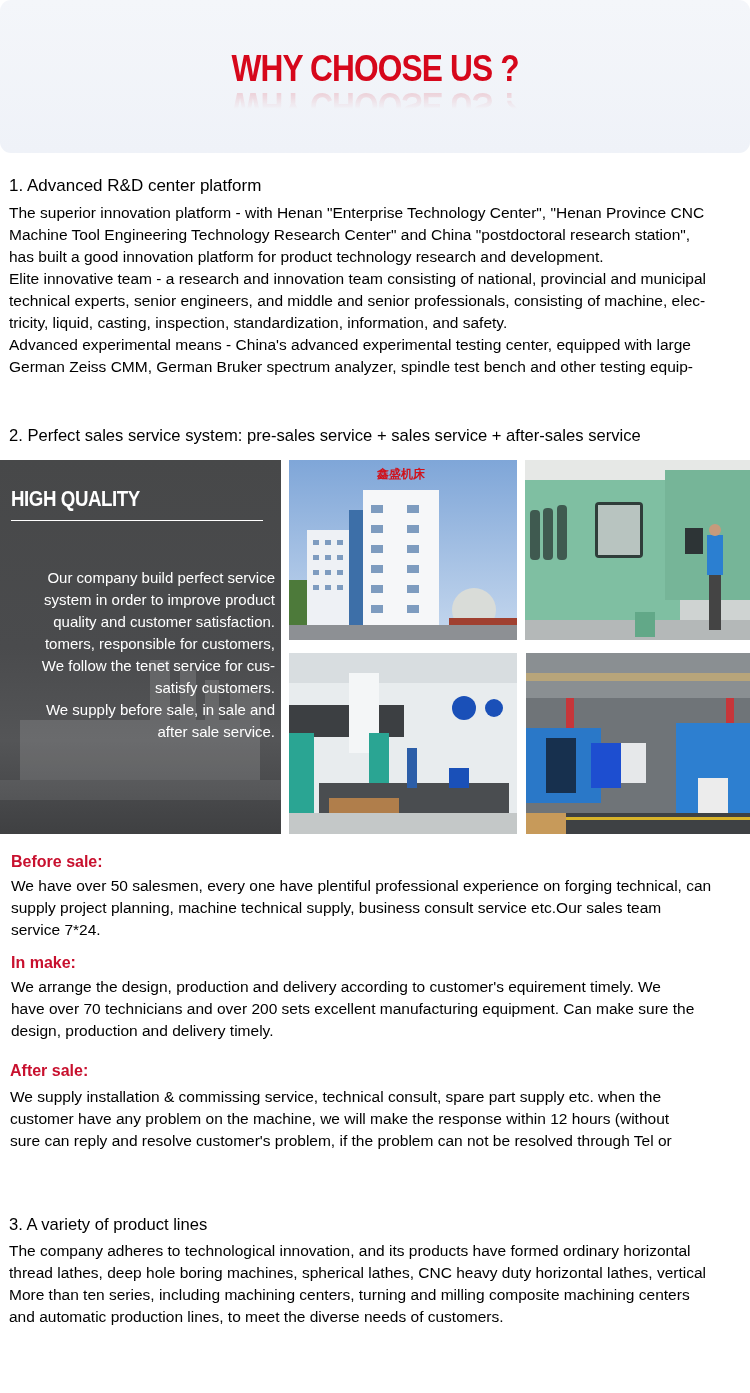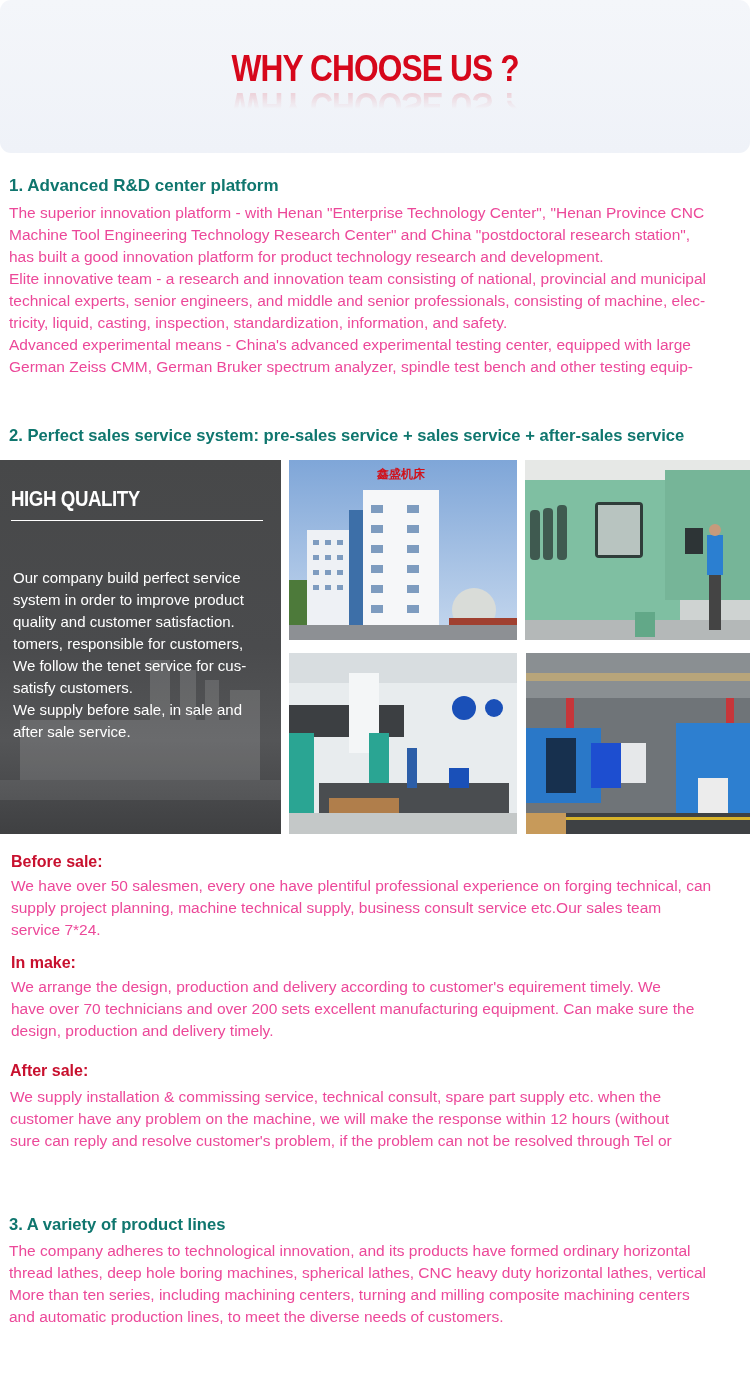--- a/index.html
+++ b/index.html
@@ -8,31 +8,31 @@
     .hero { position: absolute; left: 0; top: 0; width: 750px; height: 153px;
             background: linear-gradient(180deg, #f4f6fa 0%, #eff2f8 100%); border-radius: 11px; }
     .hero-title { position: absolute; left: 0; width: 750px; top: 48px; text-align: center;
                   font-family: "Liberation Sans", sans-serif; font-weight: bold; font-size: 36px;
                   color: #d6071b; letter-spacing: -1px; transform: scaleX(0.88); transform-origin: center; }
     .hero-reflect { position: absolute; left: 0; width: 750px; top: 84px; text-align: center;
                     font-weight: bold; font-size: 36px; color: #d6071b; letter-spacing: -1px;
                     transform: scaleX(0.88) scaleY(-1); opacity: 0.22;
                     -webkit-mask-image: linear-gradient(0deg, rgba(0,0,0,1) 0%, rgba(0,0,0,0) 60%);
                     mask-image: linear-gradient(0deg, rgba(0,0,0,1) 0%, rgba(0,0,0,0) 60%); }
-    .sec-title { position: absolute; left: 9px; font-weight: bold; font-size: 17px; color: #0f766e; }
-    .para { position: absolute; left: 9px; width: 735px; font-size: 15.5px; line-height: 22px; color: #ec4899; }
+    .sec-title { position: absolute; left: 9px; font-weight: normal; font-size: 17px; color: #000000; }
+    .para { position: absolute; left: 9px; width: 735px; font-size: 15.5px; line-height: 22px; color: #000000; }
     .para p { margin: 0; }
     .sub-title { position: absolute; left: 11px; font-weight: bold; font-size: 16px; color: #c8102e; }
     .panel { position: absolute; left: 0; top: 460px; width: 281px; height: 374px;
              background: linear-gradient(180deg, #474849 0%, #4a4b4d 50%, #545557 75%, #3f4042 100%); overflow: hidden; }
     .panel-bldg { position: absolute; left: 0; top: 180px; width: 281px; height: 160px; opacity: 0.13; }
     .panel-title { position: absolute; left: 11px; top: 26px; font-weight: bold; font-size: 22px; color: #ffffff;
                    letter-spacing: -0.5px; transform: scaleX(0.85); transform-origin: left; }
     .panel-rule { position: absolute; left: 11px; top: 60px; width: 252px; height: 1px; background: #ffffff; }
-    .panel-text { position: absolute; left: 13px; top: 107px; width: 262px; font-size: 15px; line-height: 22px; color: #ffffff; }
+    .panel-text { position: absolute; left: 13px; top: 107px; width: 262px; font-size: 15px; line-height: 22px; color: #ffffff; text-align: right; }
     .panel-text p { margin: 0; }
     .photo { position: absolute; overflow: hidden; }
     .photo svg { display: block; width: 100%; height: 100%; }
   </style>
 </head>
 <body>
 
 <div class="hero">
   <div class="hero-title">WHY CHOOSE US ?</div>
   <div class="hero-reflect">WHY CHOOSE US ?</div>

